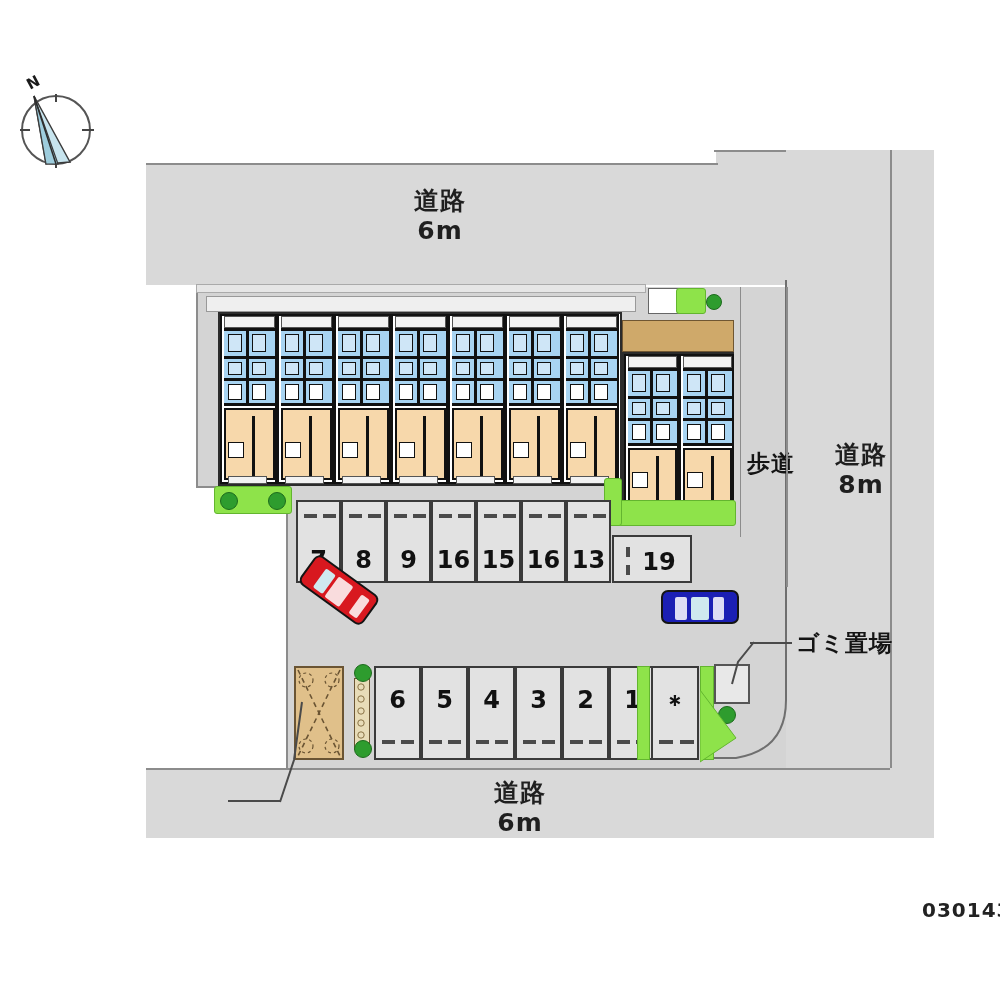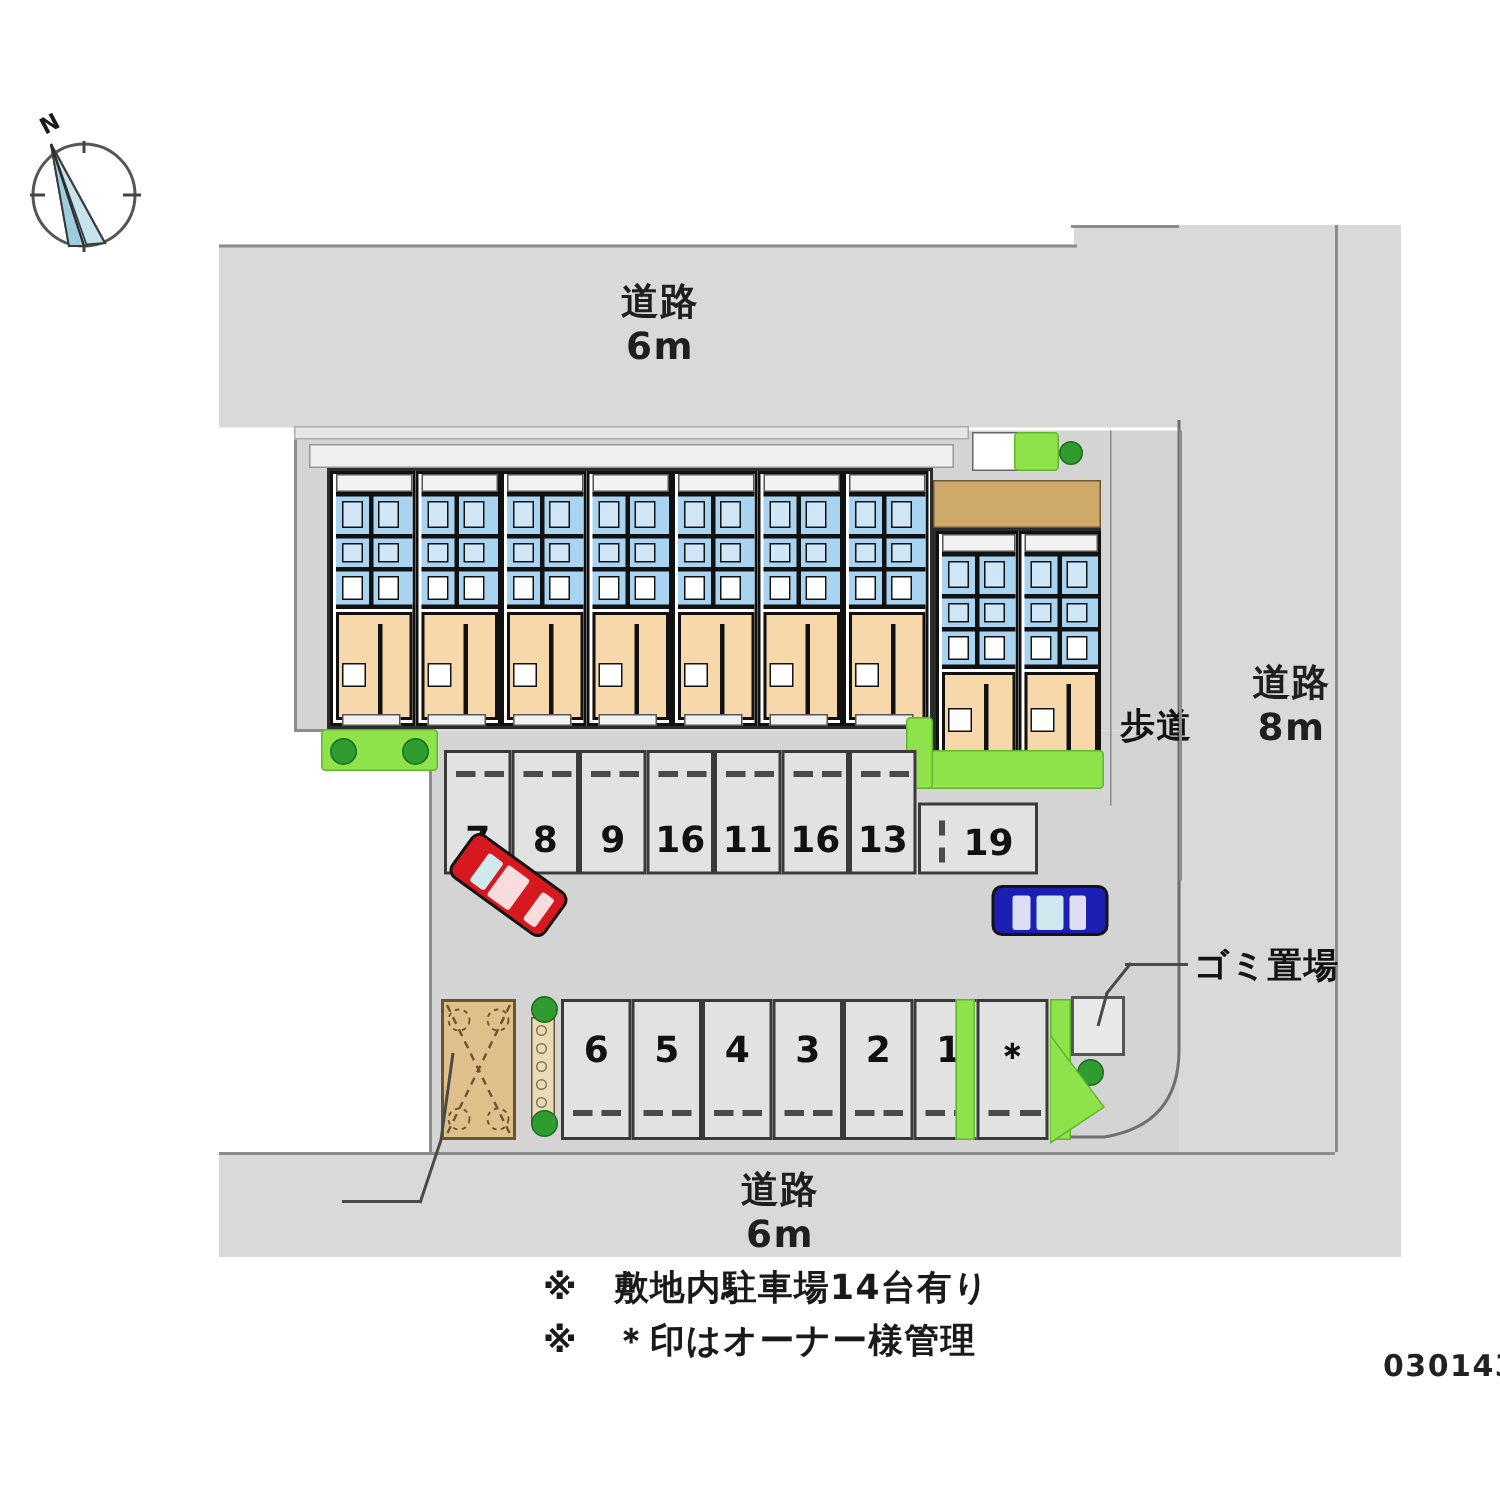--- a/index.html
+++ b/index.html
@@ -100,21 +100,21 @@
   <div class="abs jp" style="left:806px;top:440px;width:110px;">
     <div class="rdlbl">道路</div>
     <div class="rdnum">8m</div>
   </div>
 
   <div class="abs jp" style="left:450px;top:778px;width:140px;">
     <div class="rdlbl">道路</div>
     <div class="rdnum">6m</div>
   </div>
 
-  <div class="abs jp leadlbl" style="left:747px;top:448px;margin-top:20px;">
+  <div class="abs jp leadlbl" style="left:747px;top:448px;">
     <span>歩道</span>
   </div>
   <div class="abs line" style="left:786px;top:287px;width:2px;height:300px;"></div>
   <div class="abs line" style="left:740px;top:287px;width:1px;height:250px;"></div>
 
   <div class="bldg" style="left:218px;top:312px;width:404px;height:174px;"></div>
 
   <div class="abs" style="left:206px;top:296px;width:430px;height:16px;background:#efefef;border:1px solid #999;box-sizing:border-box;"></div>
   <div class="abs" style="left:196px;top:284px;width:450px;height:9px;background:#e6e6e6;border:1px solid #aaa;box-sizing:border-box;"></div>
 
@@ -323,21 +323,21 @@
         <div class="num" style="top: 44px;">9</div>
         <div class="dash" style="left: 6px; top: 12px; width: 13px;"></div>
         <div class="dash" style="left: 25px; top: 12px; width: 13px;"></div>
       </div>
       <div class="stall" style="left: 431px; top: 500px; width: 45px; height: 83px;">
         <div class="num" style="top: 44px;">16</div>
         <div class="dash" style="left: 6px; top: 12px; width: 13px;"></div>
         <div class="dash" style="left: 25px; top: 12px; width: 13px;"></div>
       </div>
       <div class="stall" style="left: 476px; top: 500px; width: 45px; height: 83px;">
-        <div class="num" style="top: 44px;">11</div>
+        <div class="num" style="top: 44px;">15</div>
         <div class="dash" style="left: 6px; top: 12px; width: 13px;"></div>
         <div class="dash" style="left: 25px; top: 12px; width: 13px;"></div>
       </div>
       <div class="stall" style="left: 521px; top: 500px; width: 45px; height: 83px;">
         <div class="num" style="top: 44px;">16</div>
         <div class="dash" style="left: 6px; top: 12px; width: 13px;"></div>
         <div class="dash" style="left: 25px; top: 12px; width: 13px;"></div>
       </div>
       <div class="stall" style="left: 566px; top: 500px; width: 45px; height: 83px;">
         <div class="num" style="top: 44px;">13</div>
@@ -439,24 +439,18 @@
     <div class="glass2" style="left:29px;top:5px;width:18px;height:25px;"></div>
     <div class="glass2" style="left:58px;top:6px;width:10px;height:23px;"></div>
   </div>
 
   <div class="car carB" style="left:661px;top:590px;width:78px;height:34px;">
     <div class="glass2" style="left:12px;top:5px;width:12px;height:23px;"></div>
     <div class="glass" style="left:28px;top:5px;width:18px;height:23px;"></div>
     <div class="glass2" style="left:50px;top:5px;width:11px;height:23px;"></div>
   </div>
 
-  <div class="abs jp note" style="left:362px;top:843px;">
-    <span>※　敷地内駐車場14台有り</span>
-  </div>
-  <div class="abs jp note" style="left:362px;top:878px;">
-    <span>※　＊印はオーナー様管理</span>
-  </div>
 
   <div class="abs idcode" style="left:922px;top:898px;">
     <span>030143</span>
   </div>
 
 </div>
 
 </body></html>

